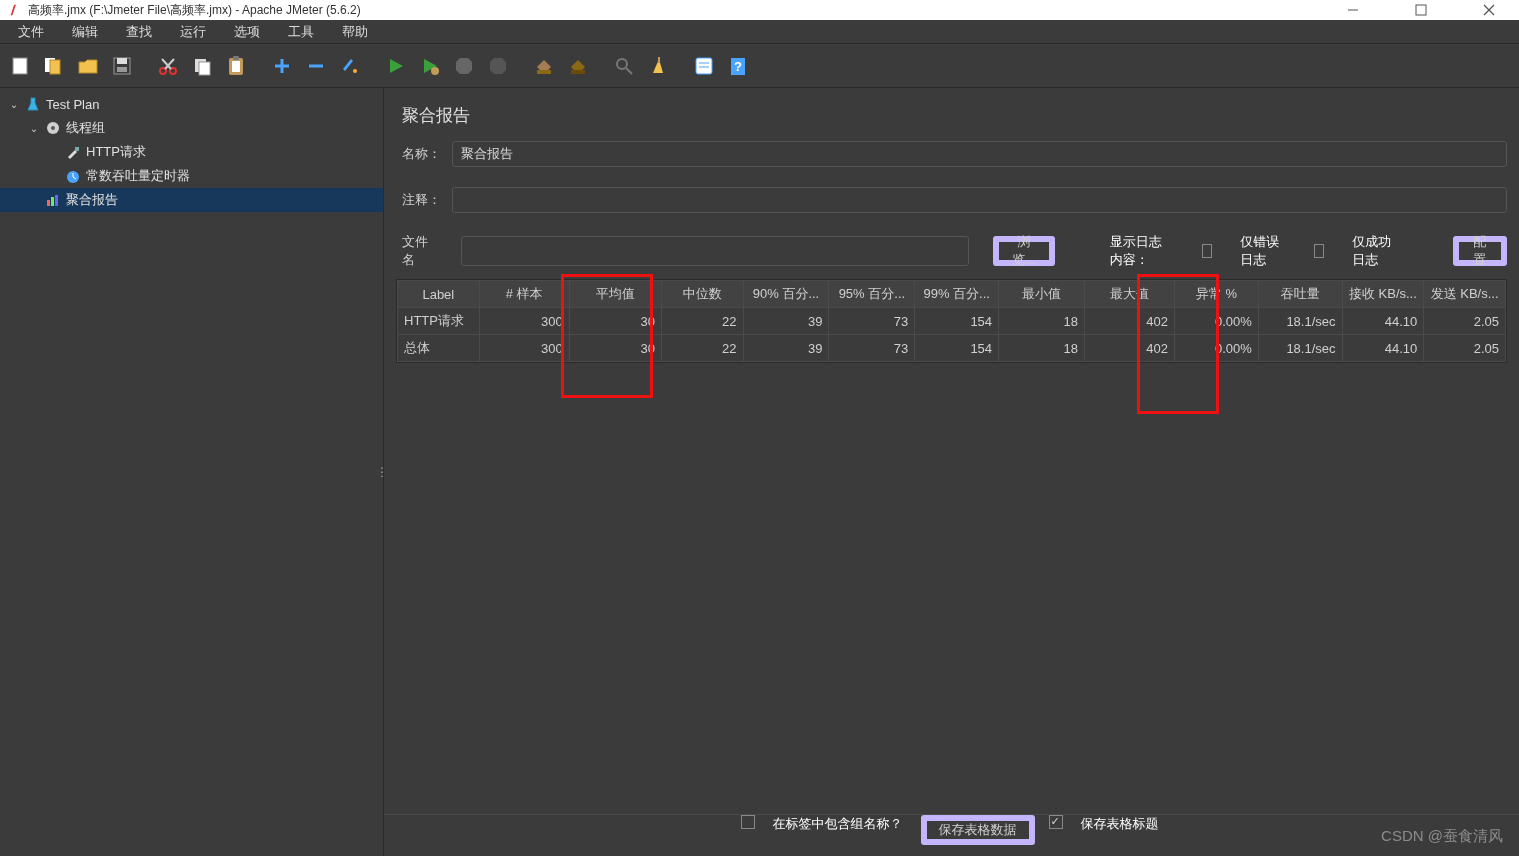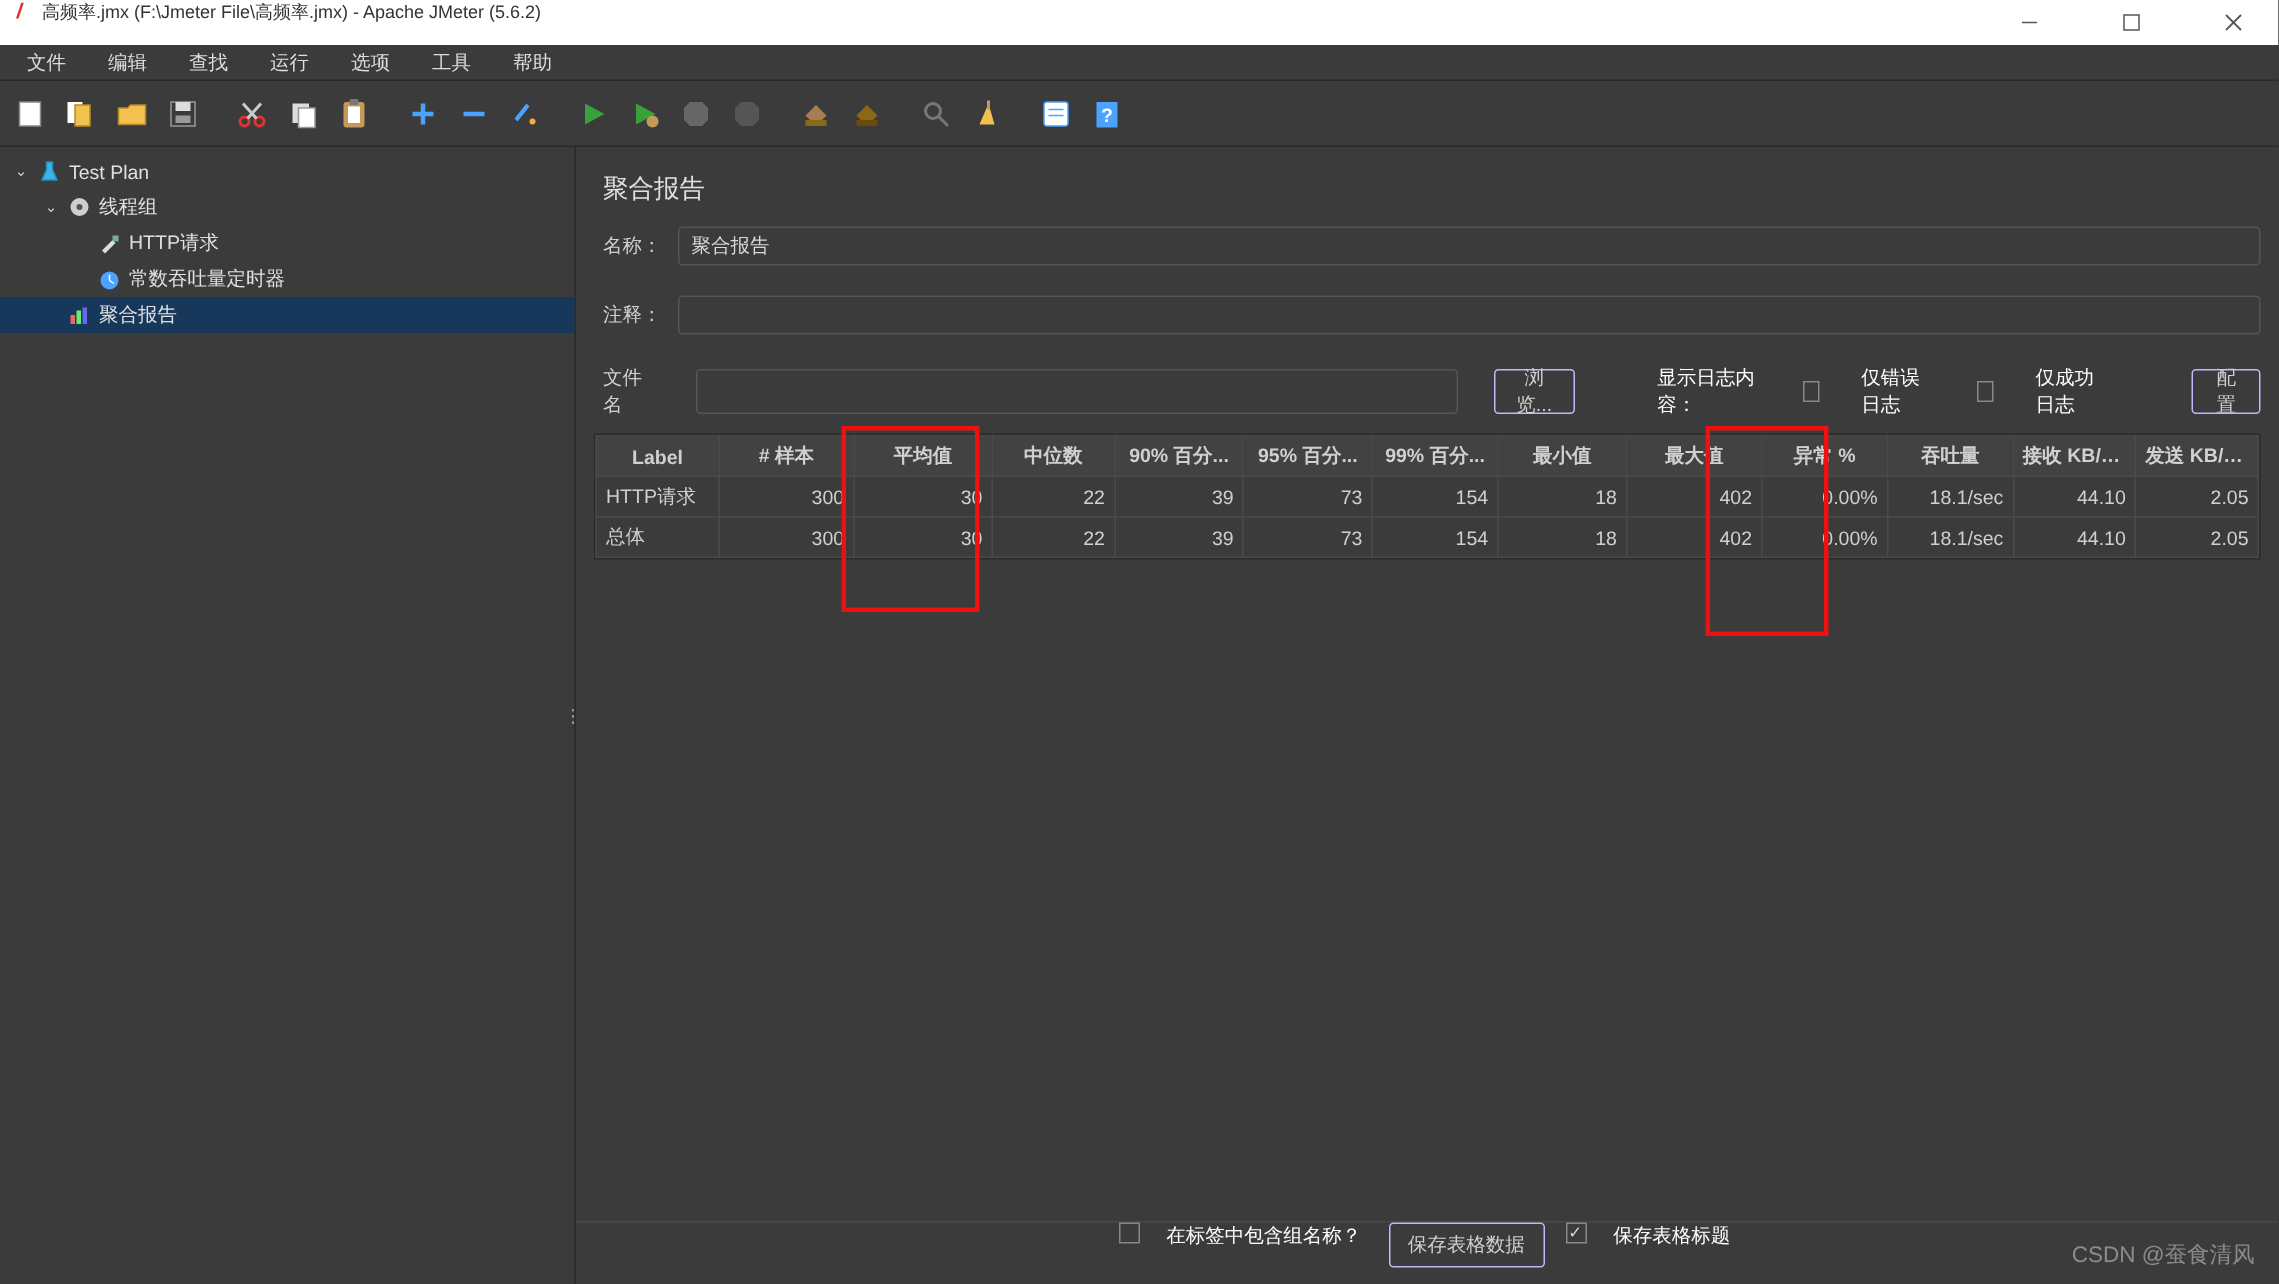--- a/index.html
+++ b/index.html
@@ -7,24 +7,25 @@
   body {
     font-family: "Microsoft YaHei", "Segoe UI", Arial, sans-serif;
     font-size: 13px;
     background: #3b3b3b;
     color: #c8c8c8;
     display: flex;
     flex-direction: column;
   }
   
   .titlebar {
-    height: 30px;
+    height: 20px;
     background: #ffffff;
     color: #333;
     display: flex;
+    align-items: center;
     padding: 0 8px;
     font-size: 12px;
   }
   .feather-icon { width: 14px; height: 14px; margin-right: 6px; }
   .win-controls { margin-left: auto; display: flex; align-items:center; gap: 24px;}
   .win-btn { width:44px; height:24px; display:flex; align-items:center; justify-content:center; color:#555; font-size:12px;}
   
   .menubar {
     height: 24px;
     background: #3b3b3b;
@@ -96,21 +97,21 @@
     padding:0 8px;
     border-radius:3px;
     font-size:13px;
   }
   .section-label { color:#d0d0d0; margin: 6px 0 8px 6px; font-size:14px;}
   .file-row { display:flex; align-items:center; gap:24px; margin-bottom:10px; padding-left:6px;}
   .file-label{ width:50px; color:#d0d0d0;}
   .file-input{ flex:0 0 508px; background:#3b3b3b; border:1px solid #555; height:30px; border-radius:3px; color:#d0d0d0; padding:0 8px;}
   .btn{
     background:#3b3b3b;
-    border:1px solid #c4b5fd;
+    border:6px solid #c4b5fd;
     color:#d0d0d0;
     height:30px;
     padding:0 12px;
     border-radius:3px;
     font-size:13px;
     display:flex; align-items:center;
   }
   .chk-label{ color:#ffffff; padding:0 4px;}
   .checkbox { width:14px; height:14px; border:1px solid #888; background:#3b3b3b; display:inline-block; vertical-align:middle;}
   .checkbox.checked::after{ content:"✓"; color:#d8d8d8; font-size:11px; position:relative; top:-3px; left:1px;}
@@ -118,21 +119,21 @@
   .table-wrap{ border:1px solid #2a2a2a; position:relative;}
   .table{ width:100%; border-collapse:collapse; table-layout:fixed; }
   .table th, .table td{
     border:1px solid #4a4a4a;
     padding:4px 6px;
     font-size:13px;
     height:26px;
     color:#d0d0d0;
     overflow:hidden; text-overflow:ellipsis; white-space:nowrap;
   }
-  .table th{ background:#424242; font-weight:700; text-align:center; }
+  .table th{ background:#424242; font-weight:400; text-align:center; }
   .table td{ text-align:right; }
   .table td:first-child{ text-align:left; }
   .highlight-box{ position:absolute; border:3px solid #e11; pointer-events:none; }
   .splitter-grip{
     position:absolute; left:-8px; top:50%;
     color:#aaa; font-size:12px; transform:translateY(-50%);
   }
   
   .footer{
     height:42px;

